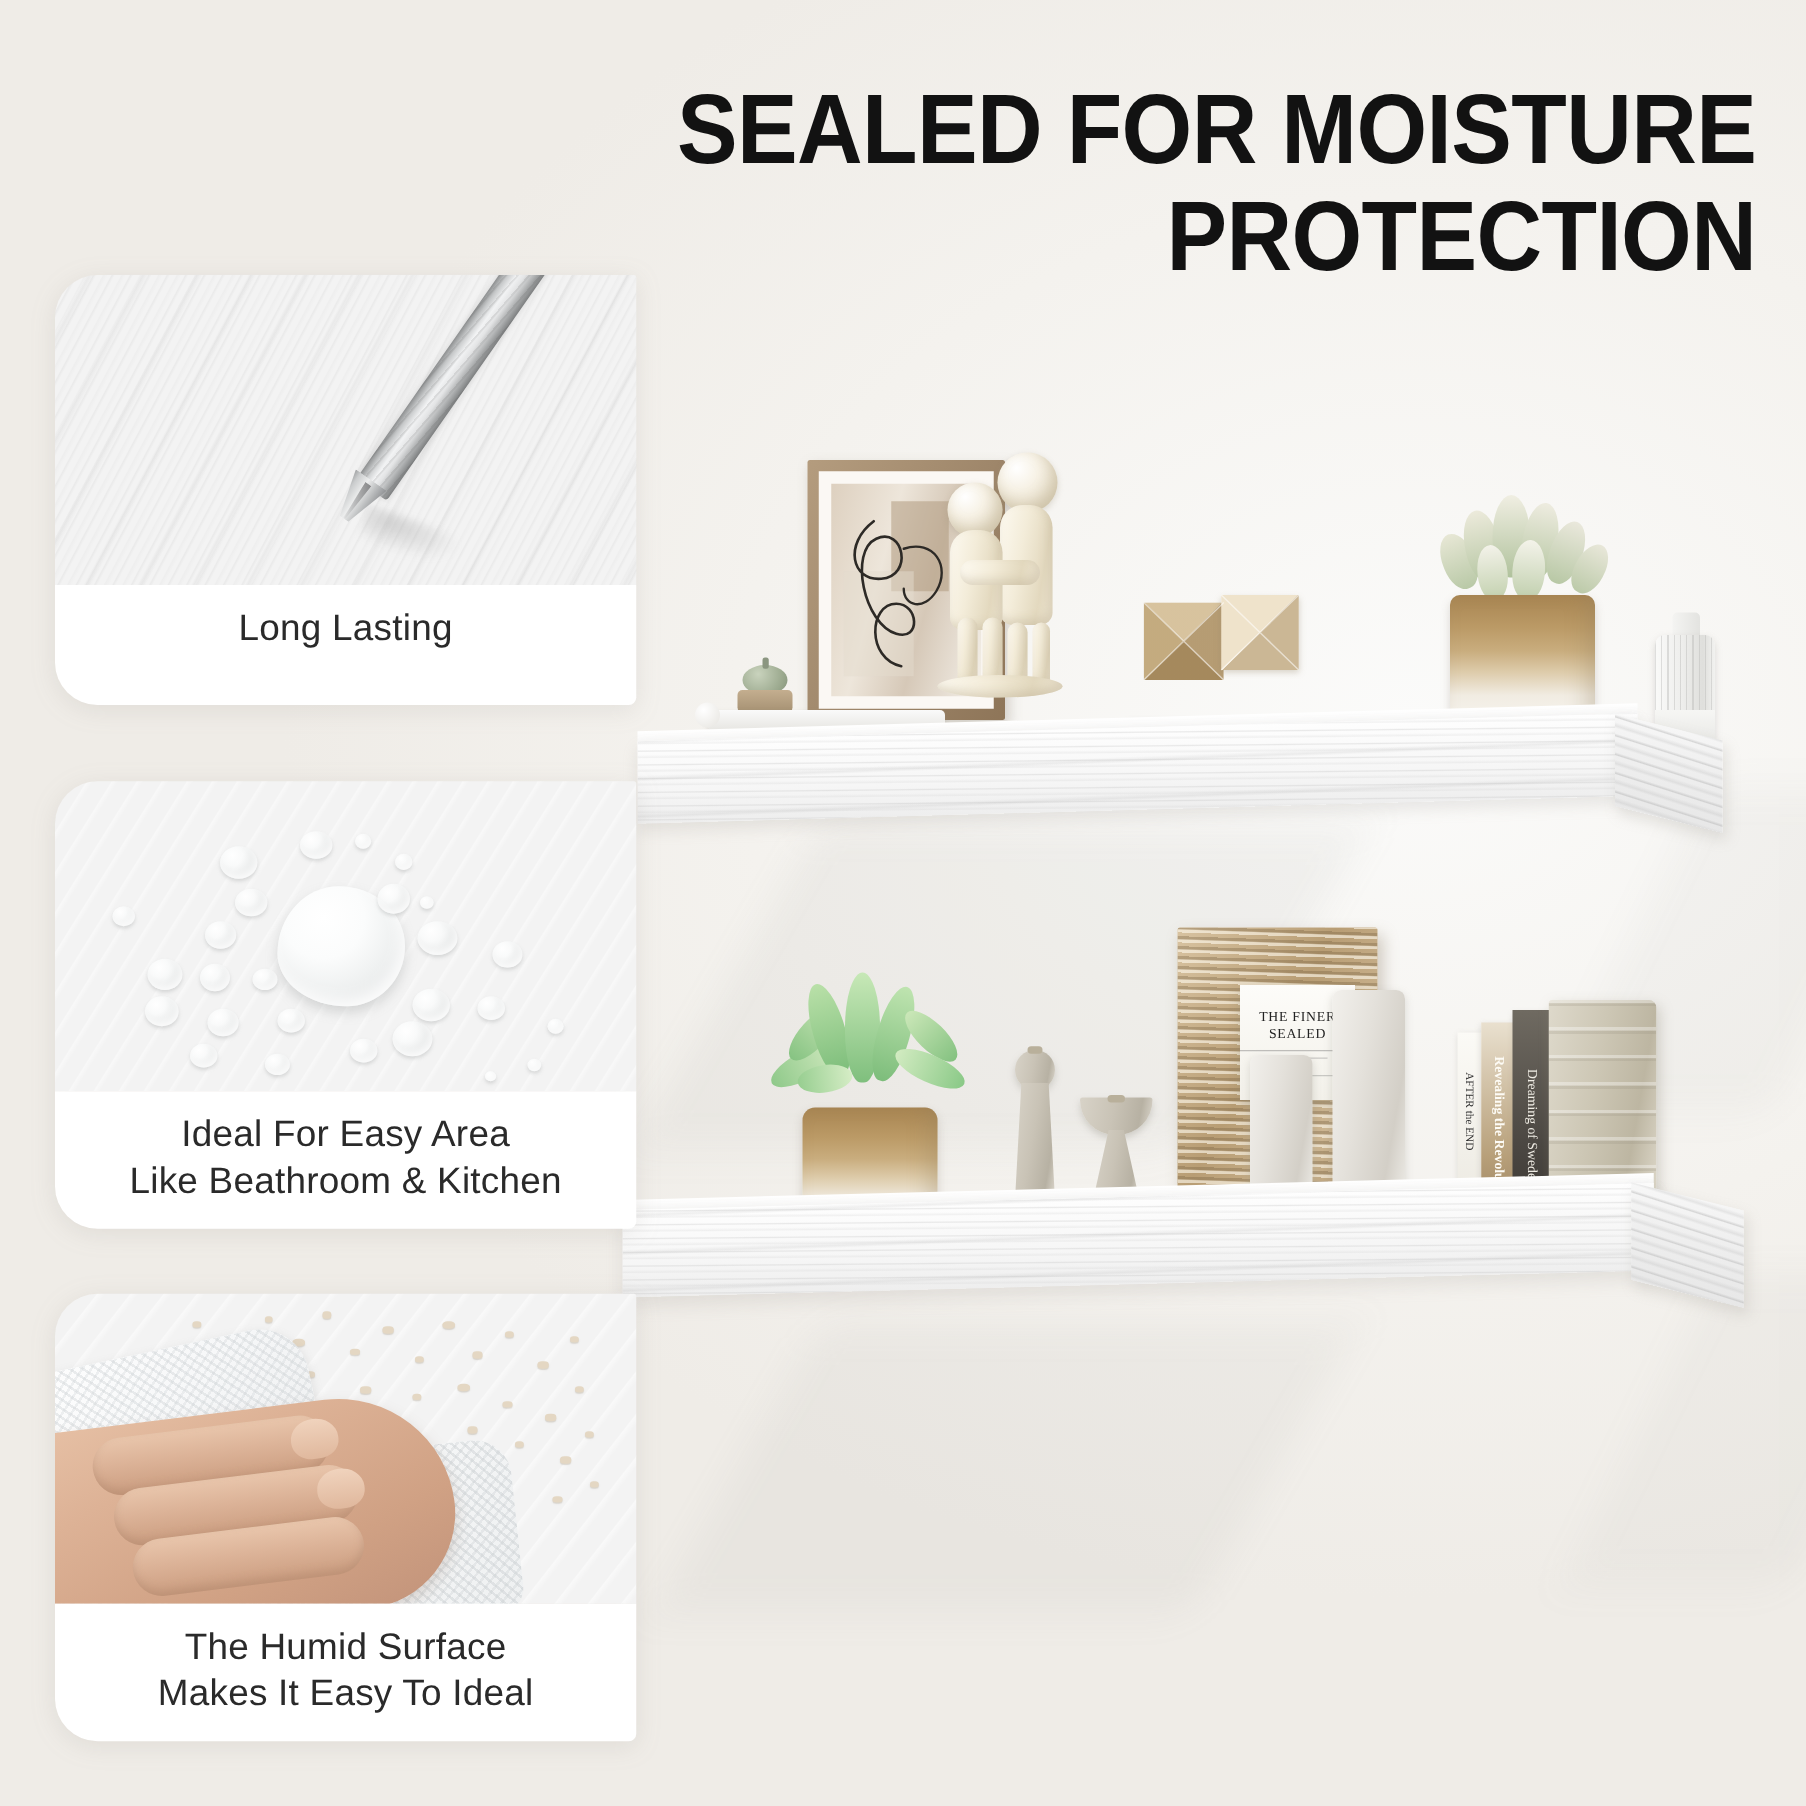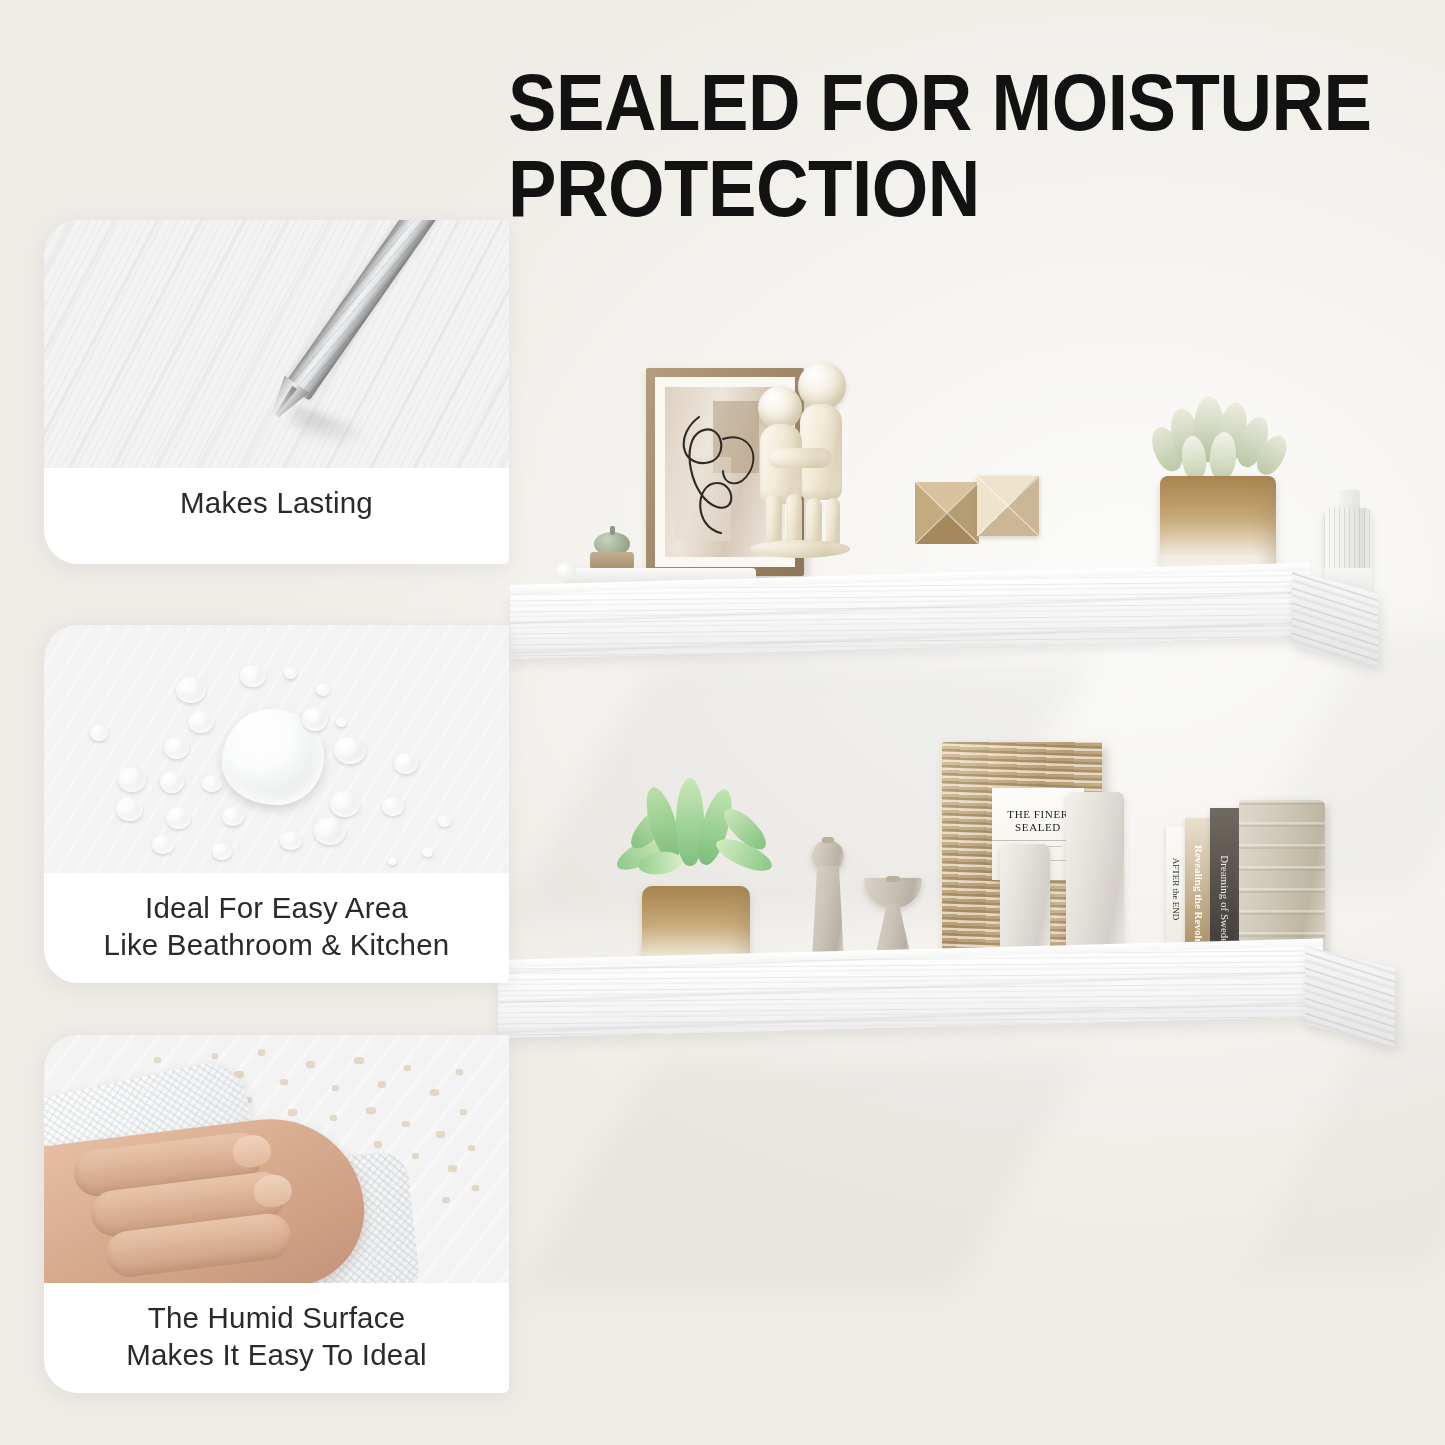--- a/index.html
+++ b/index.html
@@ -12,21 +12,21 @@
     position:relative;
   }
   #stage{position:absolute;left:0;top:0;width:1445px;height:1445px;overflow:hidden;
     background:
       radial-gradient(ellipse 900px 700px at 78% 40%, #fbfbfa 0%, #f4f2ee 60%, #efece7 100%);
   }
 
   
   .title-wrap{
     position:absolute;left:430px;top:64px;width:975px;
-    text-align:left;
+    text-align:right;
     z-index:40;
   }
   .title-line{
     display:block;
     color:#121212;
     font-family:"Liberation Sans", sans-serif;
     font-weight:bold;
     font-size:79px;
     line-height:0.99;
     letter-spacing:-0.5px;
@@ -530,21 +530,21 @@
 
   <div class="card" style="top:220px;">
     <div class="photo p1">
       <div class="wgrain"></div>
       <div class="wgrain2"></div>
       <div class="sd-contact"></div>
       <div class="sd-shaft"></div>
       <div class="sd-tip"></div>
     </div>
     <div class="caption">
-      <span class="cl">Makes Lasting</span>
+      <span class="cl">Long Lasting</span>
     </div>
   </div>
 
   <div class="card" style="top:625px;">
     <div class="photo p2">
       <div class="wgrain"></div>
       <div class="drop big" style="left:178px;top:84px;width:102px;height:96px;"></div>
       <div class="drop" style="left:132px;top:52px;width:30px;height:26px;"></div>
       <div class="drop" style="left:196px;top:40px;width:26px;height:22px;"></div>
       <div class="drop" style="left:240px;top:42px;width:13px;height:12px;"></div>

